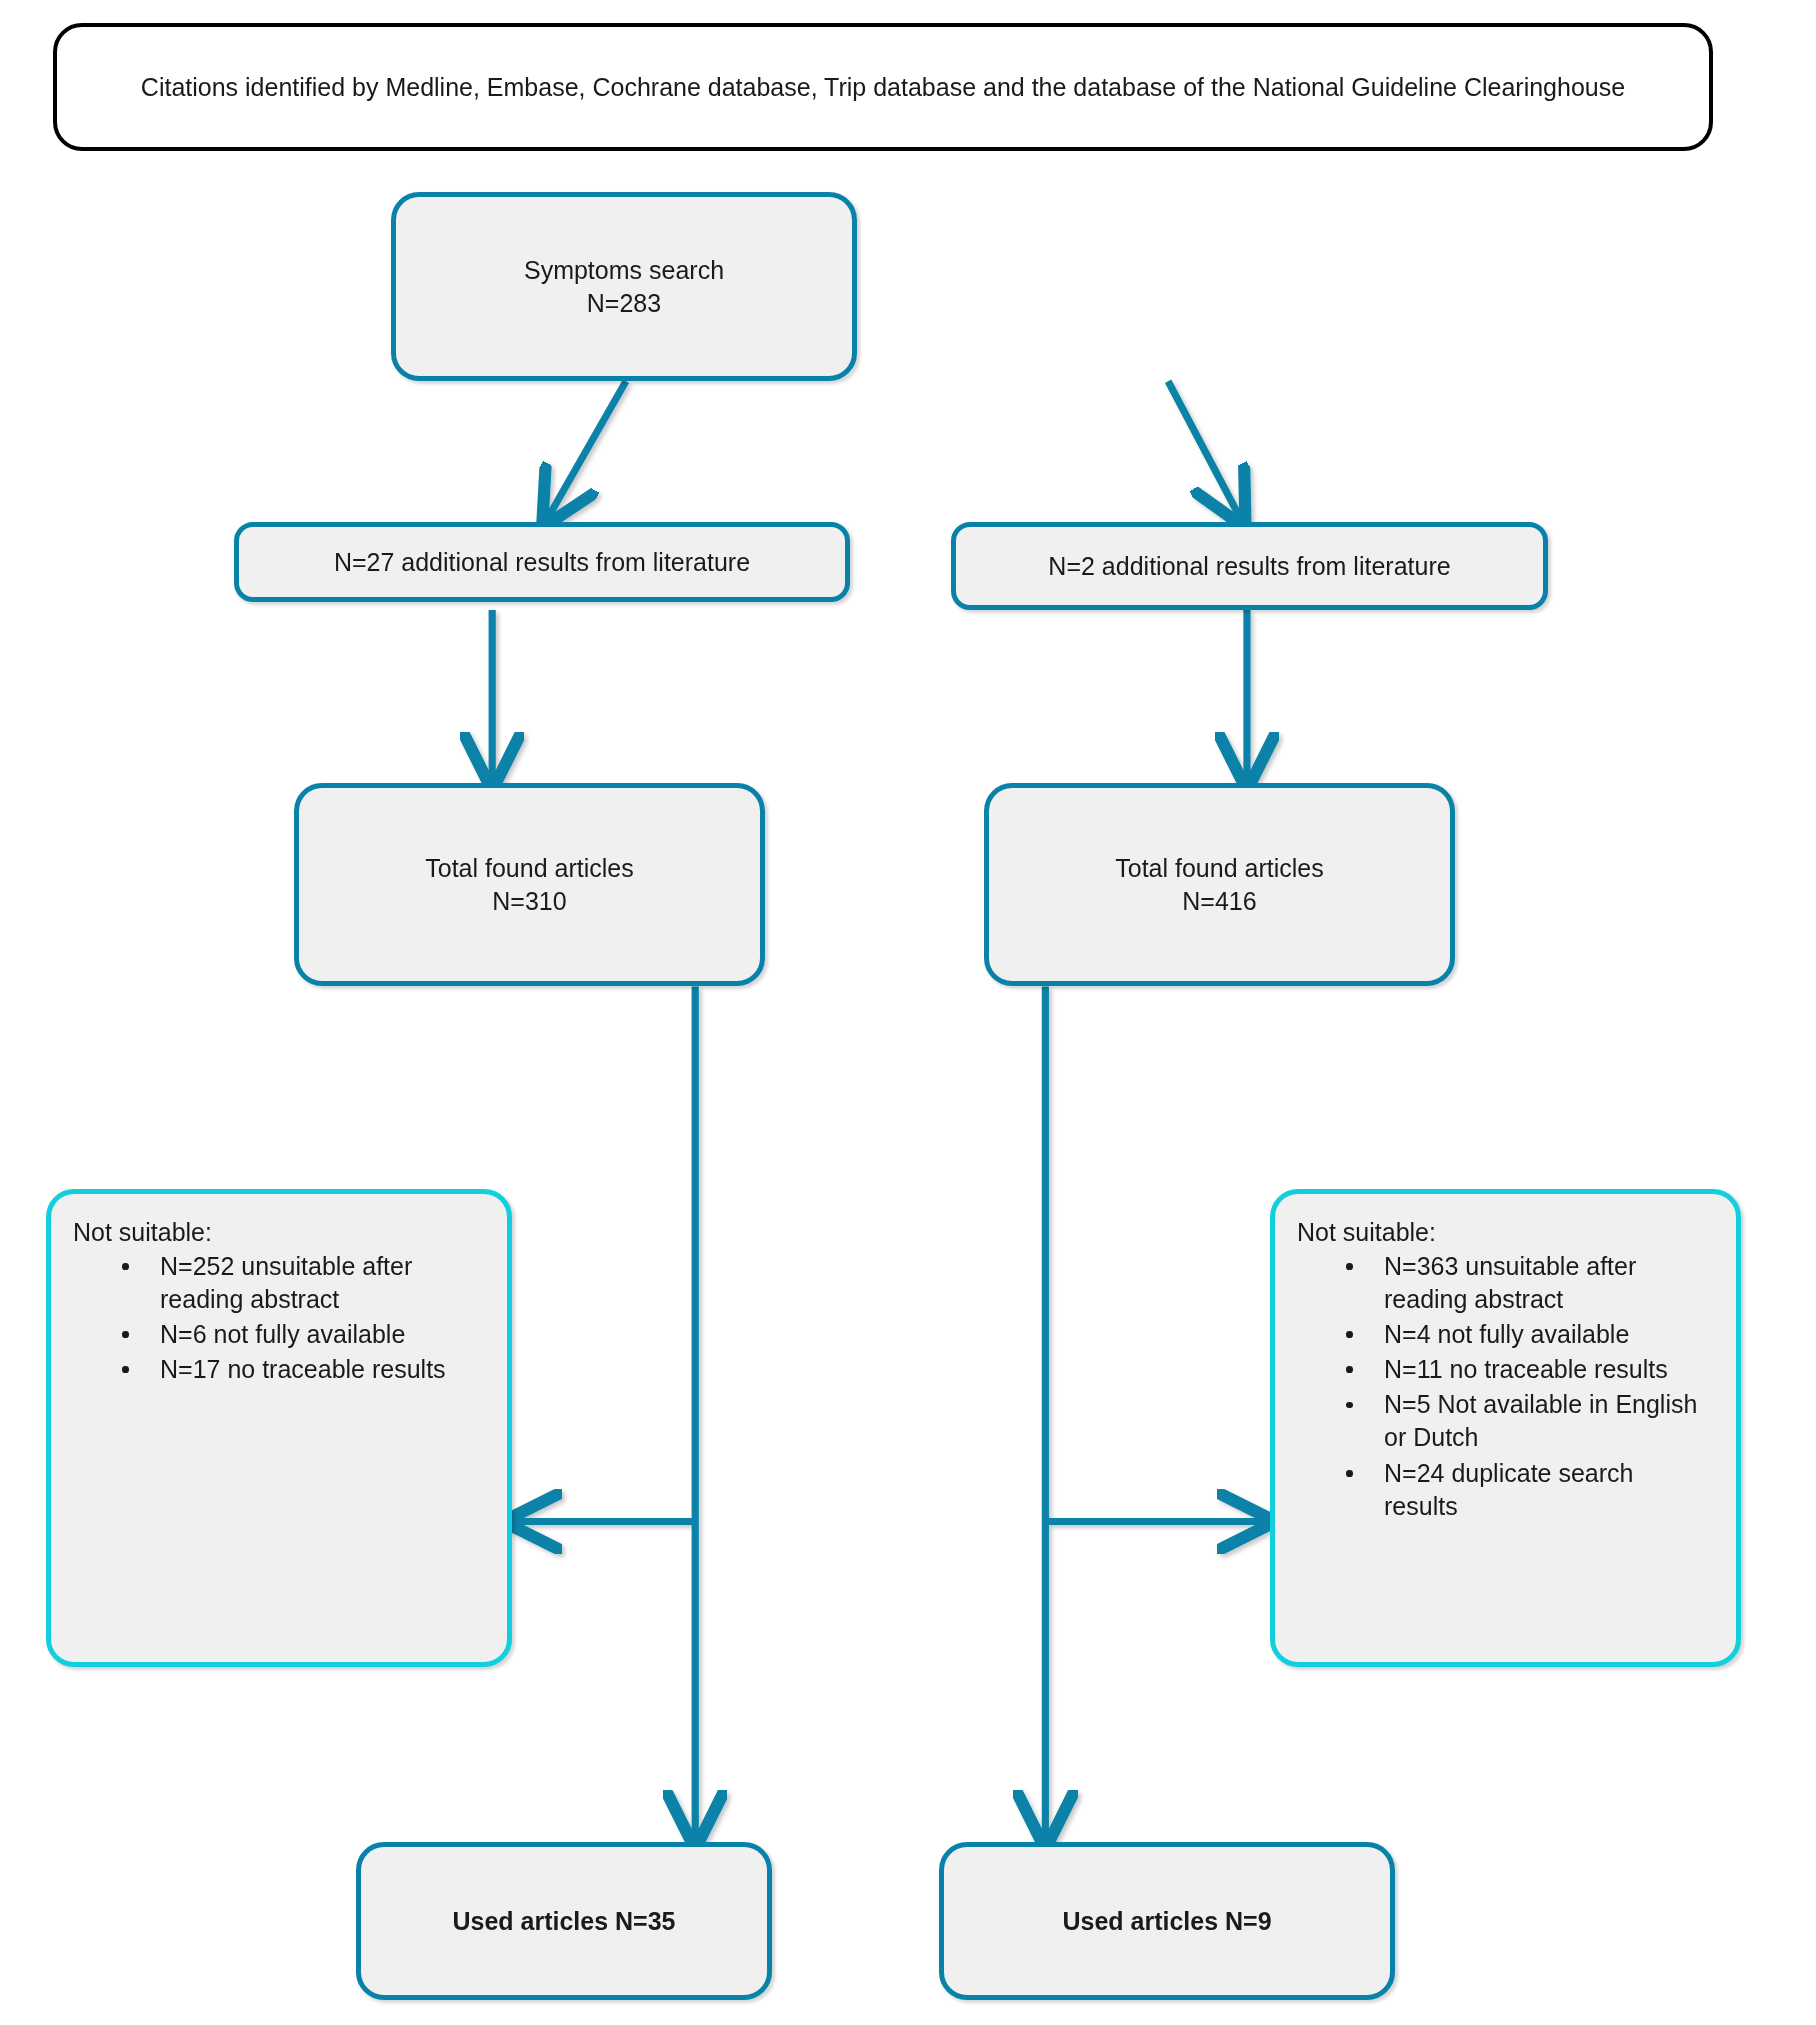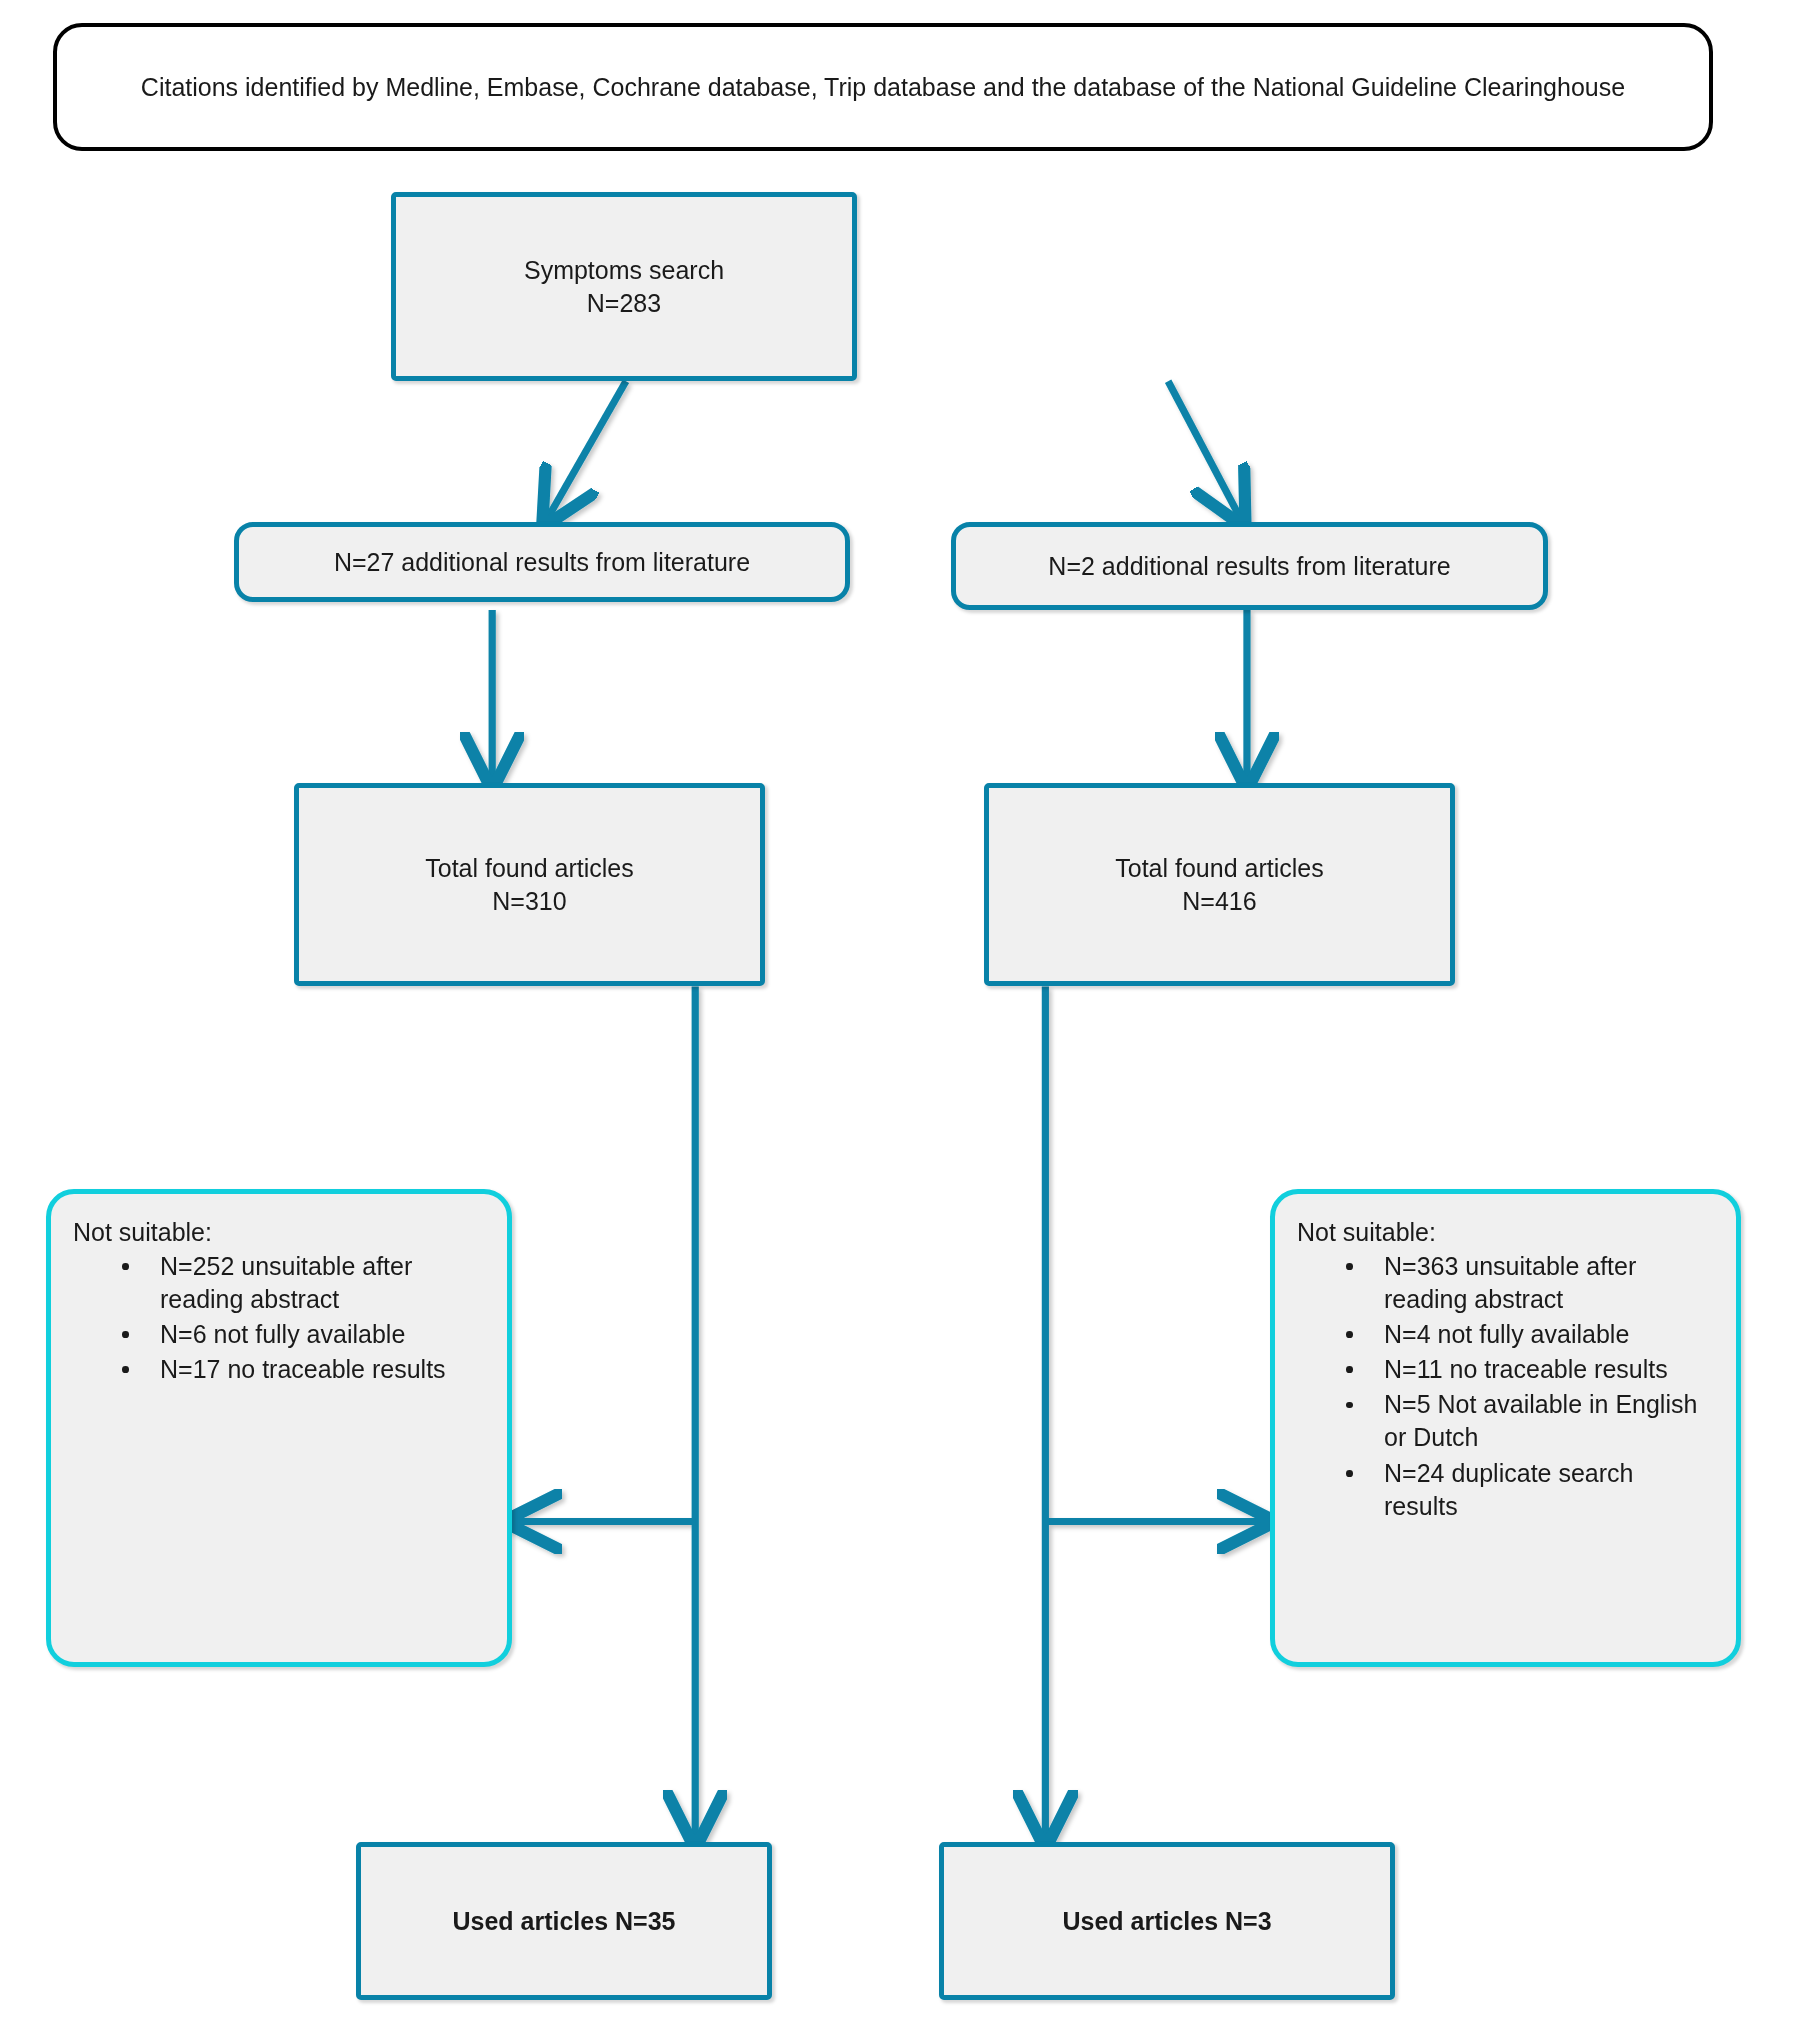--- a/index.html
+++ b/index.html
@@ -38,21 +38,21 @@
   .node-top {
     border: 4.3px solid #000000;
     border-radius: 29px;
     background: #ffffff;
     align-items: center;
     text-align: center;
     padding: 0 43px;
   }
   .node-teal {
     border: 5.3px solid #0882a8;
-    border-radius: 5px;
+    border-radius: 28px;
     align-items: center;
     text-align: center;
     box-shadow: 2.4px 2.4px 3.3px rgba(0,0,0,0.16);
   }
   .node-teal.flat {
     border-radius: 19px;
   }
   .node-cyan {
     border: 5.7px solid #11cfdd;
     border-radius: 28px;
@@ -185,17 +185,17 @@
       <li>N=5 Not available in English or Dutch</li>
       <li>N=24 duplicate search results</li>
     </ul>
   </div>
 
   <div class="node node-teal" style="left:356px; top:1842px; width:416px; height:158px;">
     <div class="txt txt-bold">Used articles N=35</div>
   </div>
 
   <div class="node node-teal" style="left:939px; top:1842px; width:456px; height:158px;">
-    <div class="txt txt-bold">Used articles N=3</div>
+    <div class="txt txt-bold">Used articles N=9</div>
   </div>
 
 </div>
 
 
 </body></html>

